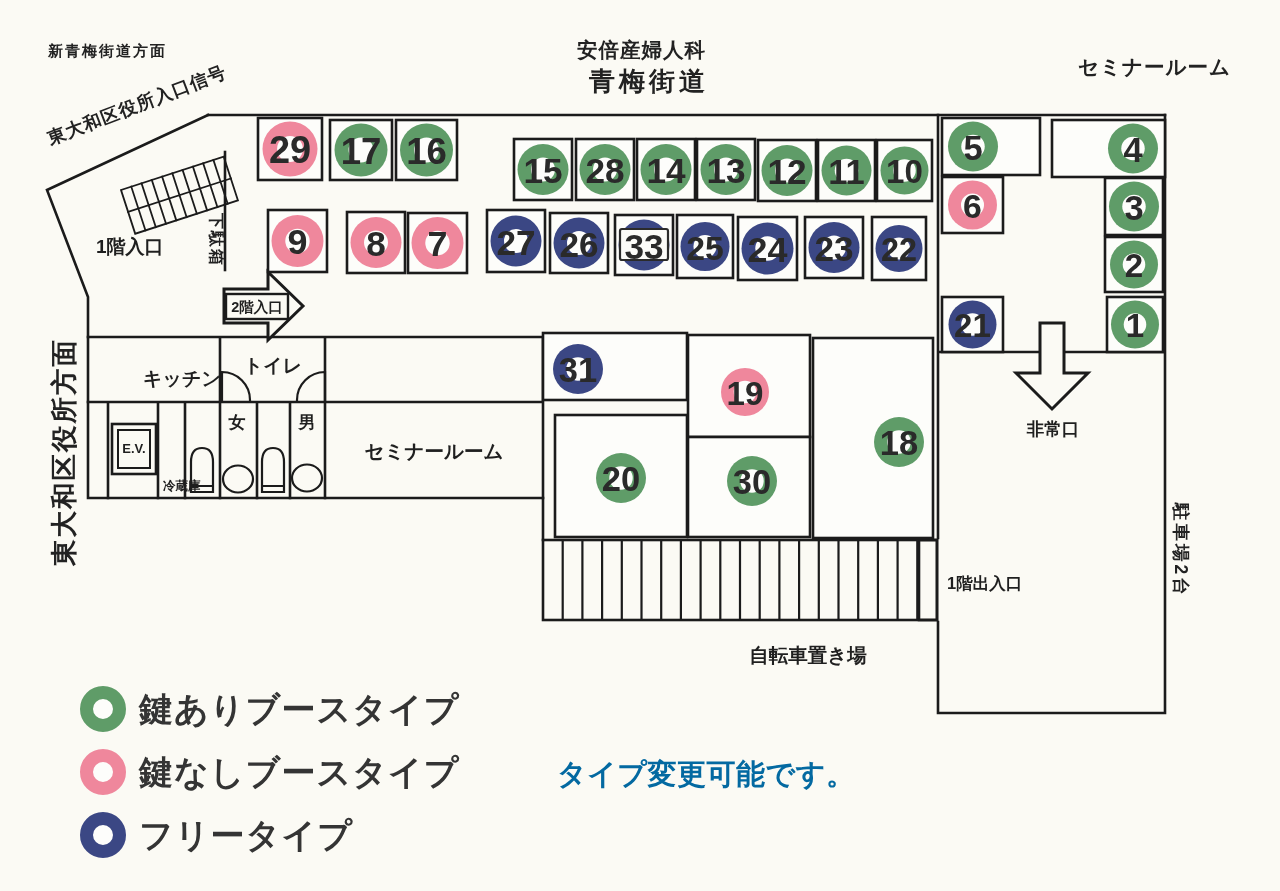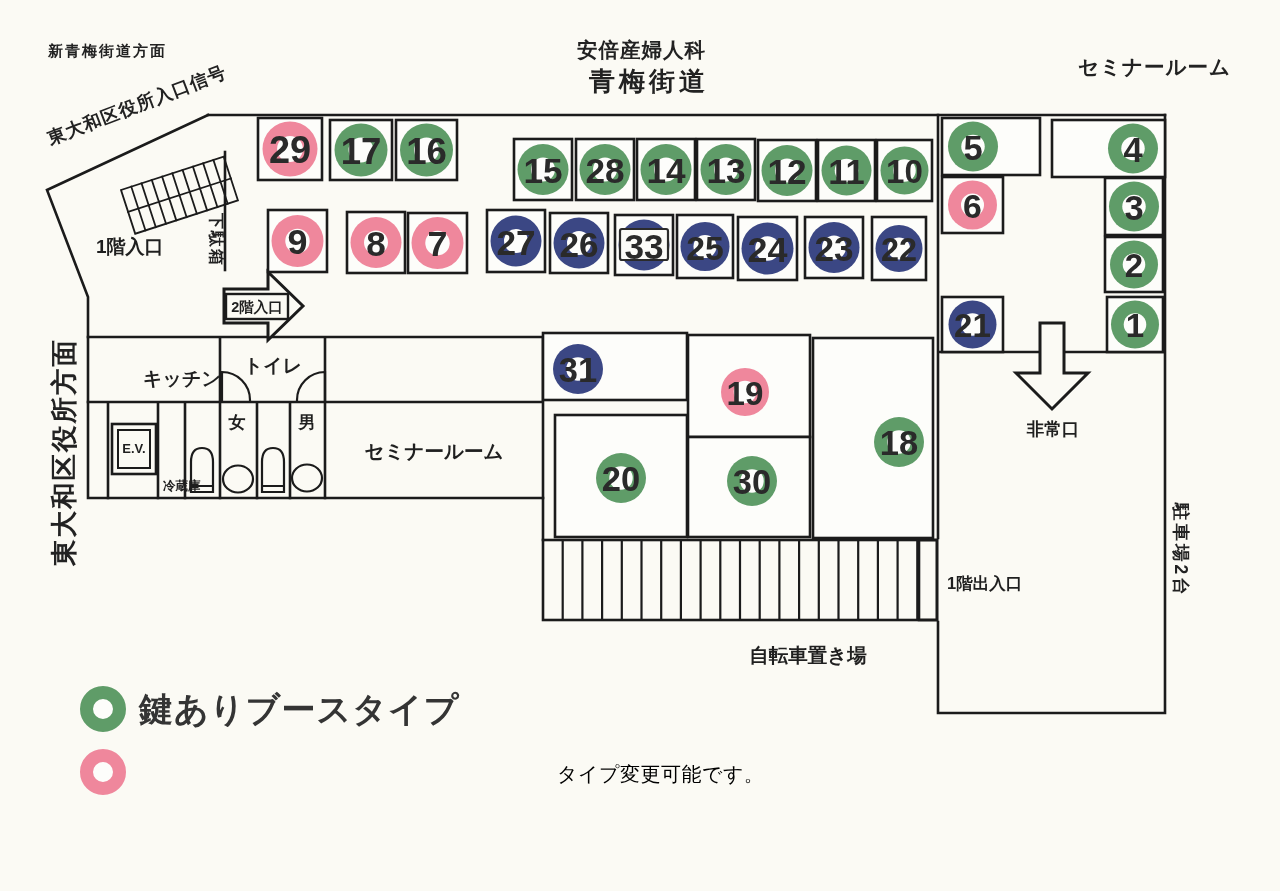--- a/index.html
+++ b/index.html
@@ -13,21 +13,21 @@
   .ovl{position:absolute;white-space:nowrap;font-weight:700;color:#222;}
   .road{font-size:22px;letter-spacing:2px;}
   .mlabel{font-weight:700;fill:#1f1f1f;}
   .vtext{transform-origin:0 0;}
   #legend{position:absolute;left:80px;top:686px;}
   .lg-row{display:flex;align-items:flex-end;margin-bottom:17px;height:46px;}
   .ring{display:inline-block;width:20px;height:20px;border:13px solid #000;
         border-radius:50%;background:#fdfdfb;margin-right:13px;flex:0 0 auto;}
   .lg-label{font-size:34px;font-weight:700;color:#343434;letter-spacing:1px;line-height:46px;}
   #notes{position:absolute;left:557px;top:757px;}
-  .note-line{font-size:20px;font-weight:400;color:#000000;line-height:35px;letter-spacing:0.5px;}
+  .note-line{font-size:29px;font-weight:700;color:#0369a1;line-height:35px;letter-spacing:0.5px;}
 </style>
 </head>
 <body>
 
 <svg id="plan" width="1280" height="891" viewBox="0 0 1280 891">
   <g fill="none" stroke="#1b1b1b" stroke-width="2.6" stroke-linecap="square">
 
     <path d="M208,115 H1165"></path>
     <path d="M208,115 L47,190 L88,297 L88,498 H543 L543,540"></path>
 
@@ -283,18 +283,23 @@
 <div class="ovl vtext" style="left:226px;top:213px;font-size:16px;letter-spacing:2px;transform:rotate(90deg);">下駄箱</div>
 <div class="ovl vtext" style="left:1193px;top:503px;font-size:17.5px;letter-spacing:3px;transform:rotate(90deg);">駐車場2台</div>
 
 <div id="legend">
     <div class="lg-row">
       <span class="ring" style="border-color: rgb(95, 156, 104);"></span>
       <span class="lg-label">鍵ありブースタイプ</span>
     </div>
     <div class="lg-row">
       <span class="ring" style="border-color: rgb(239, 135, 156);"></span>
+      <span class="lg-label">鍵なしブースタイプ</span>
+    </div>
+    <div class="lg-row">
+      <span class="ring" style="border-color: rgb(59, 71, 132);"></span>
+      <span class="lg-label">フリータイプ</span>
     </div>
   </div>
 
 <div id="notes">
   <div class="note-line">タイプ変更可能です。</div>
 </div>
 
 </body></html>

